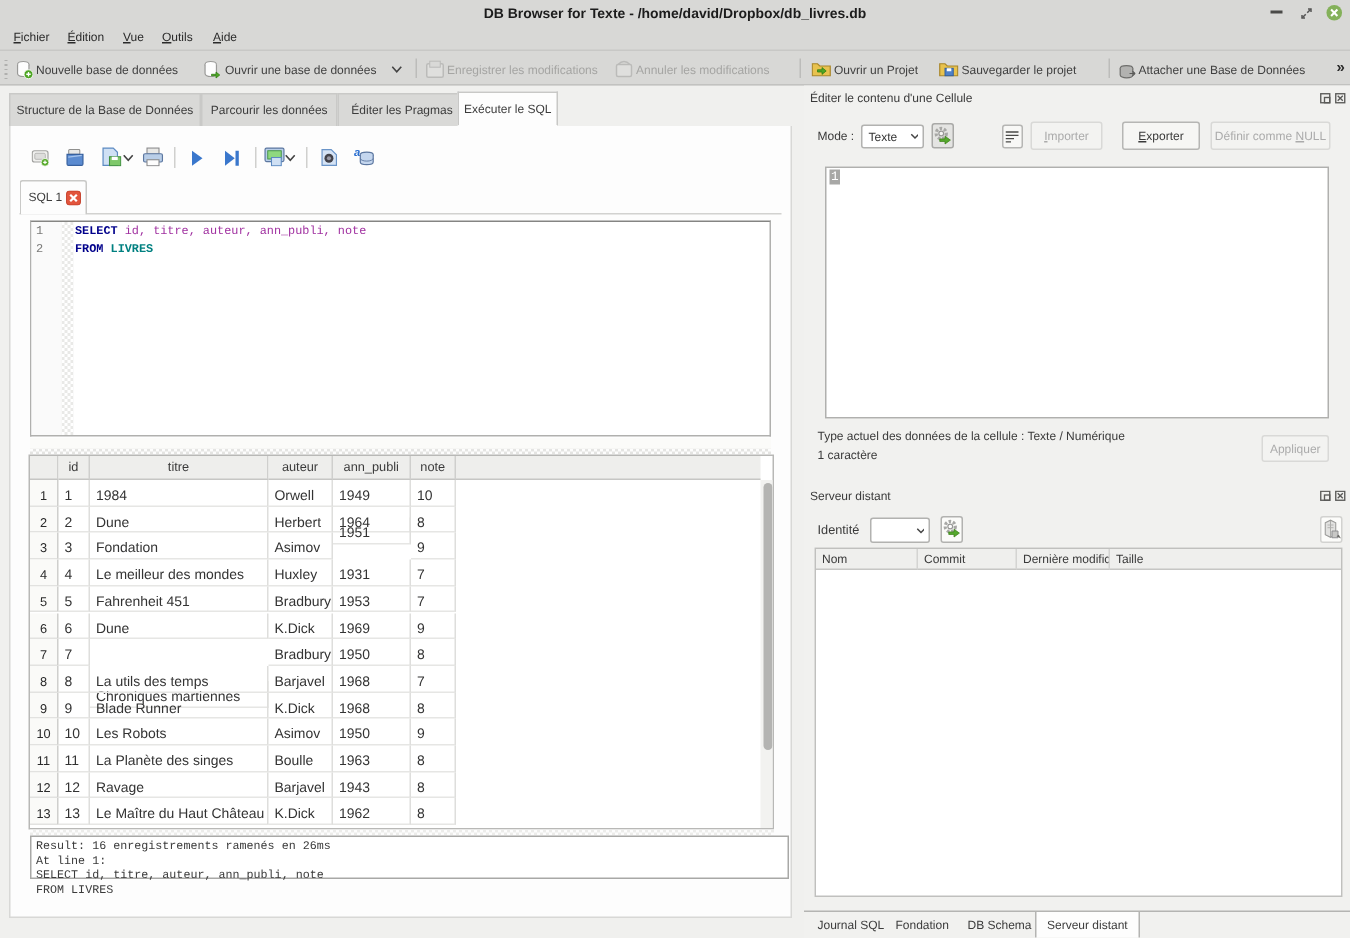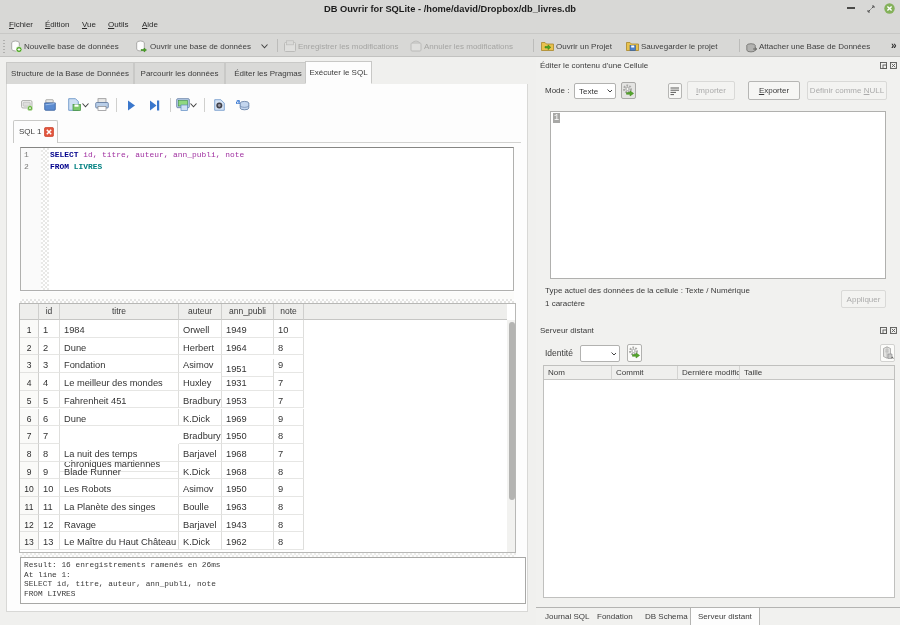--- a/index.html
+++ b/index.html
@@ -38,41 +38,41 @@
 #splitter2 { position:absolute; left:20px; top:553px; width:496px; height:5px;
   background-image:repeating-conic-gradient(#ececea 0% 25%, #fdfdfd 0% 50%); background-size:4px 4px; }
 
 #rtable { position:absolute; left:19px; top:303px; width:497px; height:250px; background:#fff; border:1px solid #b8b8b6; overflow:hidden; }
 .th { position:absolute; top:0; height:16px; background:#eeeeec; border-right:1px solid #cfcfcd; border-bottom:1px solid #c6c6c4; font-size:8.5px; color:#3a3a3a; text-align:center; line-height:15px; }
 .rnum { position:absolute; left:0; width:19px; height:17.7px; background:#fafaf8; border-right:1px solid #cfcfcd; border-bottom:1px solid #e2e2e0; font-size:8.5px; color:#2a2a2a; text-align:center; line-height:20.5px; }
 .cell { position:absolute; height:17.7px; border-right:1px solid #dededc; border-bottom:1px solid #e6e6e4; font-size:9.3px; color:#333; line-height:20.5px; padding-left:4px; white-space:nowrap; overflow:hidden; }
 #vscroll { position:absolute; left:487px; top:16px; width:9px; height:236px; background:#f2f2f0; }
 #vthumb { position:absolute; left:1.5px; top:2px; width:6px; height:178px; background:#b4b4b2; border-radius:3px; }
 
-#msgbox { position:absolute; left:20px; top:557px; width:506px; height:47px; background:#fff; border:1px solid #a8a8a6; font-family:"Liberation Mono", monospace; font-size:7.8px; color:#3a3a3a; line-height:9.7px; padding:3px 0 0 3px; white-space:pre; }
+#msgbox { position:absolute; left:20px; top:557px; width:506px; height:29px; background:#fff; border:1px solid #a8a8a6; font-family:"Liberation Mono", monospace; font-size:7.8px; color:#3a3a3a; line-height:9.7px; padding:3px 0 0 3px; white-space:pre; }
 
 #dock { position:absolute; left:536px; top:57px; width:364px; height:568px; background:#f1f1ef; }
 .dockhdr { position:absolute; font-size:8px; color:#3a3a3a; }
 .btn { position:absolute; height:19px; background:#f6f6f4; border:1px solid #b6b6b4; border-radius:2px; font-size:8px; color:#3a3a3a; text-align:center; }
 .btn.dis { background:#f3f3f1; border-color:#d9d9d7; color:#ababab; }
 .btn u { text-decoration:underline; }
 #celltext { position:absolute; left:550px; top:111px; width:336px; height:168px; background:#fff; border:1px solid #b0b0ae; }
 #rtable2 { position:absolute; left:543px; top:365px; width:352px; height:233px; background:#fff; border:1px solid #c0c0be; }
 .th2 { position:absolute; top:0; height:14px; background:#efefed; border-right:1px solid #d4d4d2; border-bottom:1px solid #c6c6c4; font-size:8px; color:#3a3a3a; line-height:13px; padding-left:4px; white-space:nowrap; overflow:hidden; }
 #btabline { position:absolute; left:536px; top:607px; width:364px; height:1px; background:#b4b4b2; }
 .btab { position:absolute; top:608px; font-size:8px; color:#3c3c3c; height:17px; line-height:13px; }
 .btab.active { background:#fdfdfd; border-left:1px solid #b4b4b2; border-right:1px solid #b4b4b2; }
 .combo { position:absolute; background:#fff; border:1px solid #b2b2b0; border-radius:2px; }
 .combo .chev { position:absolute; right:3px; top:50%; margin-top:-2px; width:5px; height:5px; }
 </style>
 </head>
 <body>
 
 <div id="titlebar"></div>
-<div id="title">DB Ouvrir for SQLite - /home/david/Dropbox/db_livres.db</div>
+<div id="title">DB Browser for Texte - /home/david/Dropbox/db_livres.db</div>
 <div class="abs" style="left:847px;top:7px;width:8px;height:1.5px;background:#4a4a48;"></div>
 <svg class="abs" style="left:866px;top:4px;" width="10" height="10">
     <path d="M2,6 L2,8 L4,8 M6,2 L8,2 L8,4" stroke="#555" stroke-width="1" fill="none"></path>
     <path d="M2.2,7.8 L4.5,5.5 M7.8,2.2 L5.5,4.5" stroke="#555" stroke-width="1"></path>
   </svg>
 <svg class="abs" style="left:884px;top:3px;" width="12" height="12">
     <circle cx="5.5" cy="5.5" r="5.2" fill="#84b15a"></circle>
     <path d="M3.4,3.4 L7.6,7.6 M7.6,3.4 L3.4,7.6" stroke="#fff" stroke-width="1.4"></path>
   </svg>
 
@@ -233,21 +233,21 @@
       <div class="rnum" style="top:33.7px;">2</div>
       <div class="cell" style="left:19px;top:33.7px;width:21px;">2</div>
       <div class="cell" style="left:40px;top:33.7px;width:119px;">Dune</div>
       <div class="cell" style="left:159px;top:33.7px;width:43px;">Herbert</div>
       <div class="cell" style="left:202px;top:33.7px;width:52px;">1964</div>
       <div class="cell" style="left:254px;top:33.7px;width:30px;">8</div>
       <div class="rnum" style="top:51.4px;">3</div>
       <div class="cell" style="left:19px;top:51.4px;width:21px;">3</div>
       <div class="cell" style="left:40px;top:51.4px;width:119px;">Fondation</div>
       <div class="cell" style="left:159px;top:51.4px;width:43px;">Asimov</div>
-      <div class="cell" style="left:202px;top:55px;width:52px;">1951</div>
+      <div class="cell" style="left:202px;top:41px;width:52px;">1951</div>
       <div class="cell" style="left:254px;top:51.4px;width:30px;">9</div>
       <div class="rnum" style="top:69.1px;">4</div>
       <div class="cell" style="left:19px;top:69.1px;width:21px;">4</div>
       <div class="cell" style="left:40px;top:69.1px;width:119px;">Le meilleur des mondes</div>
       <div class="cell" style="left:159px;top:69.1px;width:43px;">Huxley</div>
       <div class="cell" style="left:202px;top:69.1px;width:52px;">1931</div>
       <div class="cell" style="left:254px;top:69.1px;width:30px;">7</div>
       <div class="rnum" style="top:86.8px;">5</div>
       <div class="cell" style="left:19px;top:86.8px;width:21px;">5</div>
       <div class="cell" style="left:40px;top:86.8px;width:119px;">Fahrenheit 451</div>
@@ -261,21 +261,21 @@
       <div class="cell" style="left:202px;top:104.5px;width:52px;">1969</div>
       <div class="cell" style="left:254px;top:104.5px;width:30px;">9</div>
       <div class="rnum" style="top:122.19999999999999px;">7</div>
       <div class="cell" style="left:19px;top:122.19999999999999px;width:21px;">7</div>
       <div class="cell" style="left:40px;top:122.19999999999999px;width:119px;margin-top:28px;">Chroniques martiennes</div>
       <div class="cell" style="left:159px;top:122.19999999999999px;width:43px;">Bradbury</div>
       <div class="cell" style="left:202px;top:122.19999999999999px;width:52px;">1950</div>
       <div class="cell" style="left:254px;top:122.19999999999999px;width:30px;">8</div>
       <div class="rnum" style="top:139.89999999999998px;">8</div>
       <div class="cell" style="left:19px;top:139.89999999999998px;width:21px;">8</div>
-      <div class="cell" style="left:40px;top:139.89999999999998px;width:119px;">La nuit des temps</div>
+      <div class="cell" style="left:40px;top:139.89999999999998px;width:119px;">La utils des temps</div>
       <div class="cell" style="left:159px;top:139.89999999999998px;width:43px;">Barjavel</div>
       <div class="cell" style="left:202px;top:139.89999999999998px;width:52px;">1968</div>
       <div class="cell" style="left:254px;top:139.89999999999998px;width:30px;">7</div>
       <div class="rnum" style="top:157.6px;">9</div>
       <div class="cell" style="left:19px;top:157.6px;width:21px;">9</div>
       <div class="cell" style="left:40px;top:157.6px;width:119px;">Blade Runner</div>
       <div class="cell" style="left:159px;top:157.6px;width:43px;">K.Dick</div>
       <div class="cell" style="left:202px;top:157.6px;width:52px;">1968</div>
       <div class="cell" style="left:254px;top:157.6px;width:30px;">8</div>
       <div class="rnum" style="top:175.29999999999998px;">10</div>

